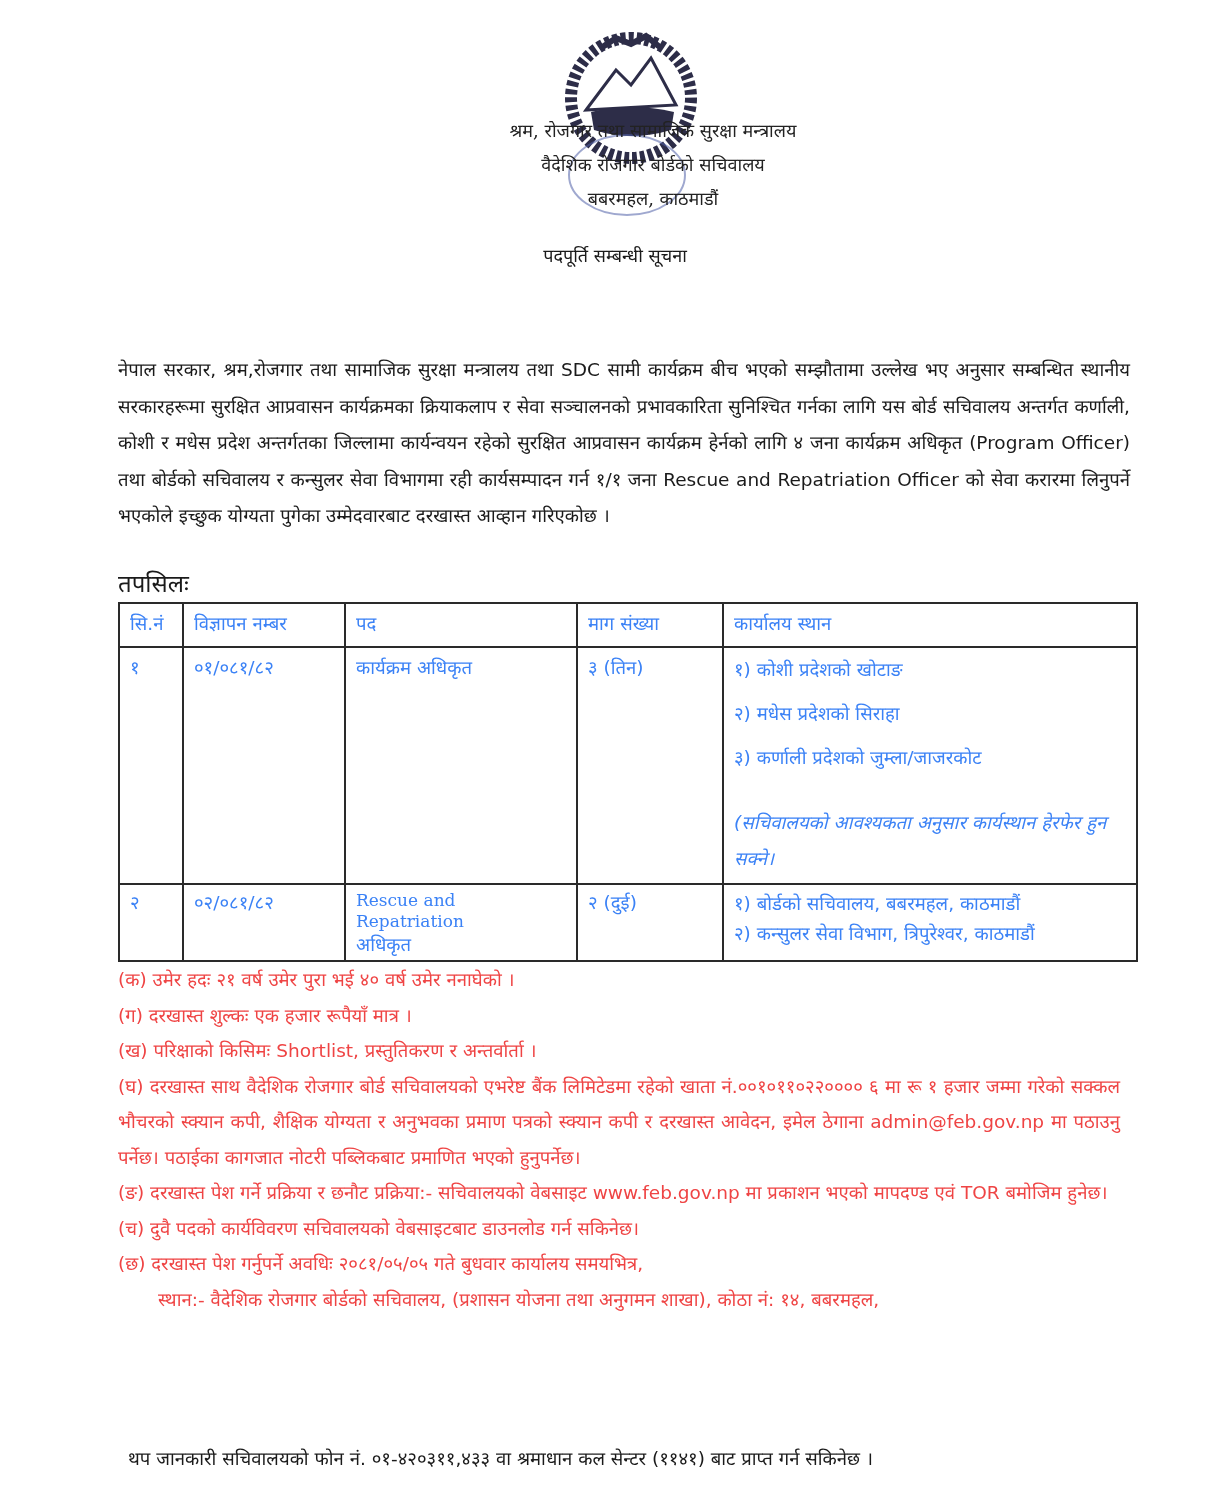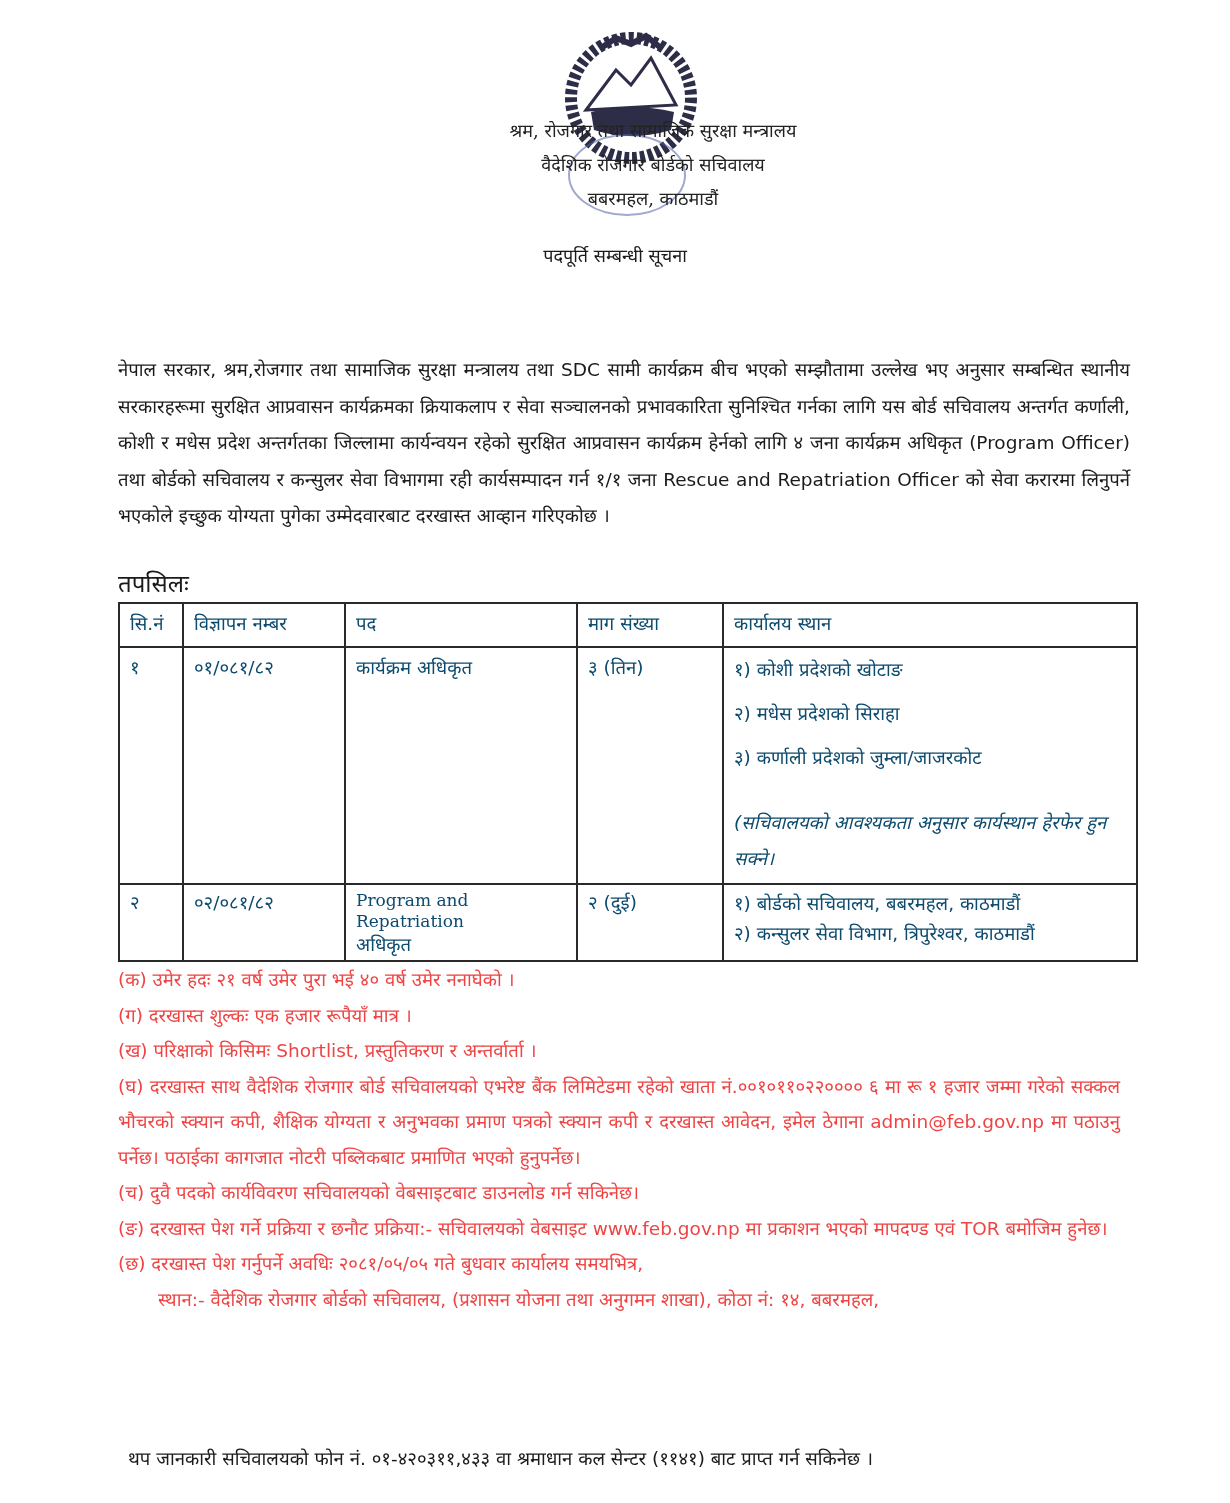--- a/index.html
+++ b/index.html
@@ -35,21 +35,21 @@
       text-align: justify; color: #1a1a1a;
     }
     .tapsil {
       position: absolute; left: 118px; top: 566px;
       font-size: 24px; color: #1a1a1a;
     }
 
     
     .jobs-table {
       position: absolute; left: 118px; top: 602px; width: 1020px;
-      border-collapse: collapse; font-size: 18.5px; color: #0c4a6e;
+      border-collapse: collapse; font-size: 18.5px; color: #3b82f6;
     }
     .jobs-table th, .jobs-table td {
       border: 2px solid #2a2a2a; vertical-align: top; text-align: left;
       padding: 6px 10px; font-weight: normal;
     }
     .jobs-table th { height: 30px; }
     .col-sn { width: 42px; }
     .col-ad { width: 140px; }
     .col-post { width: 210px; }
     .col-count { width: 124px; }
@@ -119,37 +119,37 @@
           <span class="loc-line">१) कोशी प्रदेशको खोटाङ</span>
           <span class="loc-line">२) मधेस प्रदेशको सिराहा</span>
           <span class="loc-line">३) कर्णाली प्रदेशको जुम्ला/जाजरकोट</span>
           <span class="loc-note">(सचिवालयको आवश्यकता अनुसार कार्यस्थान हेरफेर हुन सक्ने।</span>
         </td>
       </tr>
       <tr class="row2">
         <td>२</td>
         <td>०२/०८१/८२</td>
         <td>
-          <span class="post-en">Program and Repatriation</span><br>
+          <span class="post-en">Rescue and Repatriation</span><br>
           <span>अधिकृत</span>
         </td>
         <td>२ (दुई)</td>
         <td>
           <span class="loc-line">१) बोर्डको सचिवालय, बबरमहल, काठमाडौं</span>
           <span class="loc-line">२) कन्सुलर सेवा विभाग, त्रिपुरेश्वर, काठमाडौं</span>
         </td>
       </tr>
     </tbody>
   </table>
 
   <div class="conditions">
     <p>(क) उमेर हदः २१ वर्ष उमेर पुरा भई ४० वर्ष उमेर ननाघेको ।</p>
     <p>(ग) दरखास्त शुल्कः एक हजार रूपैयाँ मात्र ।</p>
     <p>(ख) परिक्षाको किसिमः Shortlist, प्रस्तुतिकरण र अन्तर्वार्ता ।</p>
     <p>(घ) दरखास्त साथ वैदेशिक रोजगार बोर्ड सचिवालयको एभरेष्ट बैंक लिमिटेडमा रहेको खाता नं.००१०११०२२०००० ६ मा रू १ हजार जम्मा गरेको सक्कल भौचरको स्क्यान कपी, शैक्षिक योग्यता र अनुभवका प्रमाण पत्रको स्क्यान कपी र दरखास्त आवेदन, इमेल ठेगाना admin@feb.gov.np मा पठाउनु पर्नेछ। पठाईका कागजात नोटरी पब्लिकबाट प्रमाणित भएको हुनुपर्नेछ।</p>
+    <p>(ङ) दरखास्त पेश गर्ने प्रक्रिया र छनौट प्रक्रिया:- सचिवालयको वेबसाइट www.feb.gov.np मा प्रकाशन भएको मापदण्ड एवं TOR बमोजिम हुनेछ।</p>
     <p>(च) दुवै पदको कार्यविवरण सचिवालयको वेबसाइटबाट डाउनलोड गर्न सकिनेछ।</p>
-    <p>(ङ) दरखास्त पेश गर्ने प्रक्रिया र छनौट प्रक्रिया:- सचिवालयको वेबसाइट www.feb.gov.np मा प्रकाशन भएको मापदण्ड एवं TOR बमोजिम हुनेछ।</p>
     <p>(छ) दरखास्त पेश गर्नुपर्ने अवधिः २०८१/०५/०५ गते बुधवार कार्यालय समयभित्र,</p>
     <p class="cond-indent">स्थान:- वैदेशिक रोजगार बोर्डको सचिवालय, (प्रशासन योजना तथा अनुगमन शाखा), कोठा नं: १४, बबरमहल,</p>
   </div>
 
   <div class="footer-line">थप जानकारी सचिवालयको फोन नं. ०१-४२०३११,४३३ वा श्रमाधान कल सेन्टर (११४१) बाट प्राप्त गर्न सकिनेछ ।</div>
 </div>
 
 </body></html>

